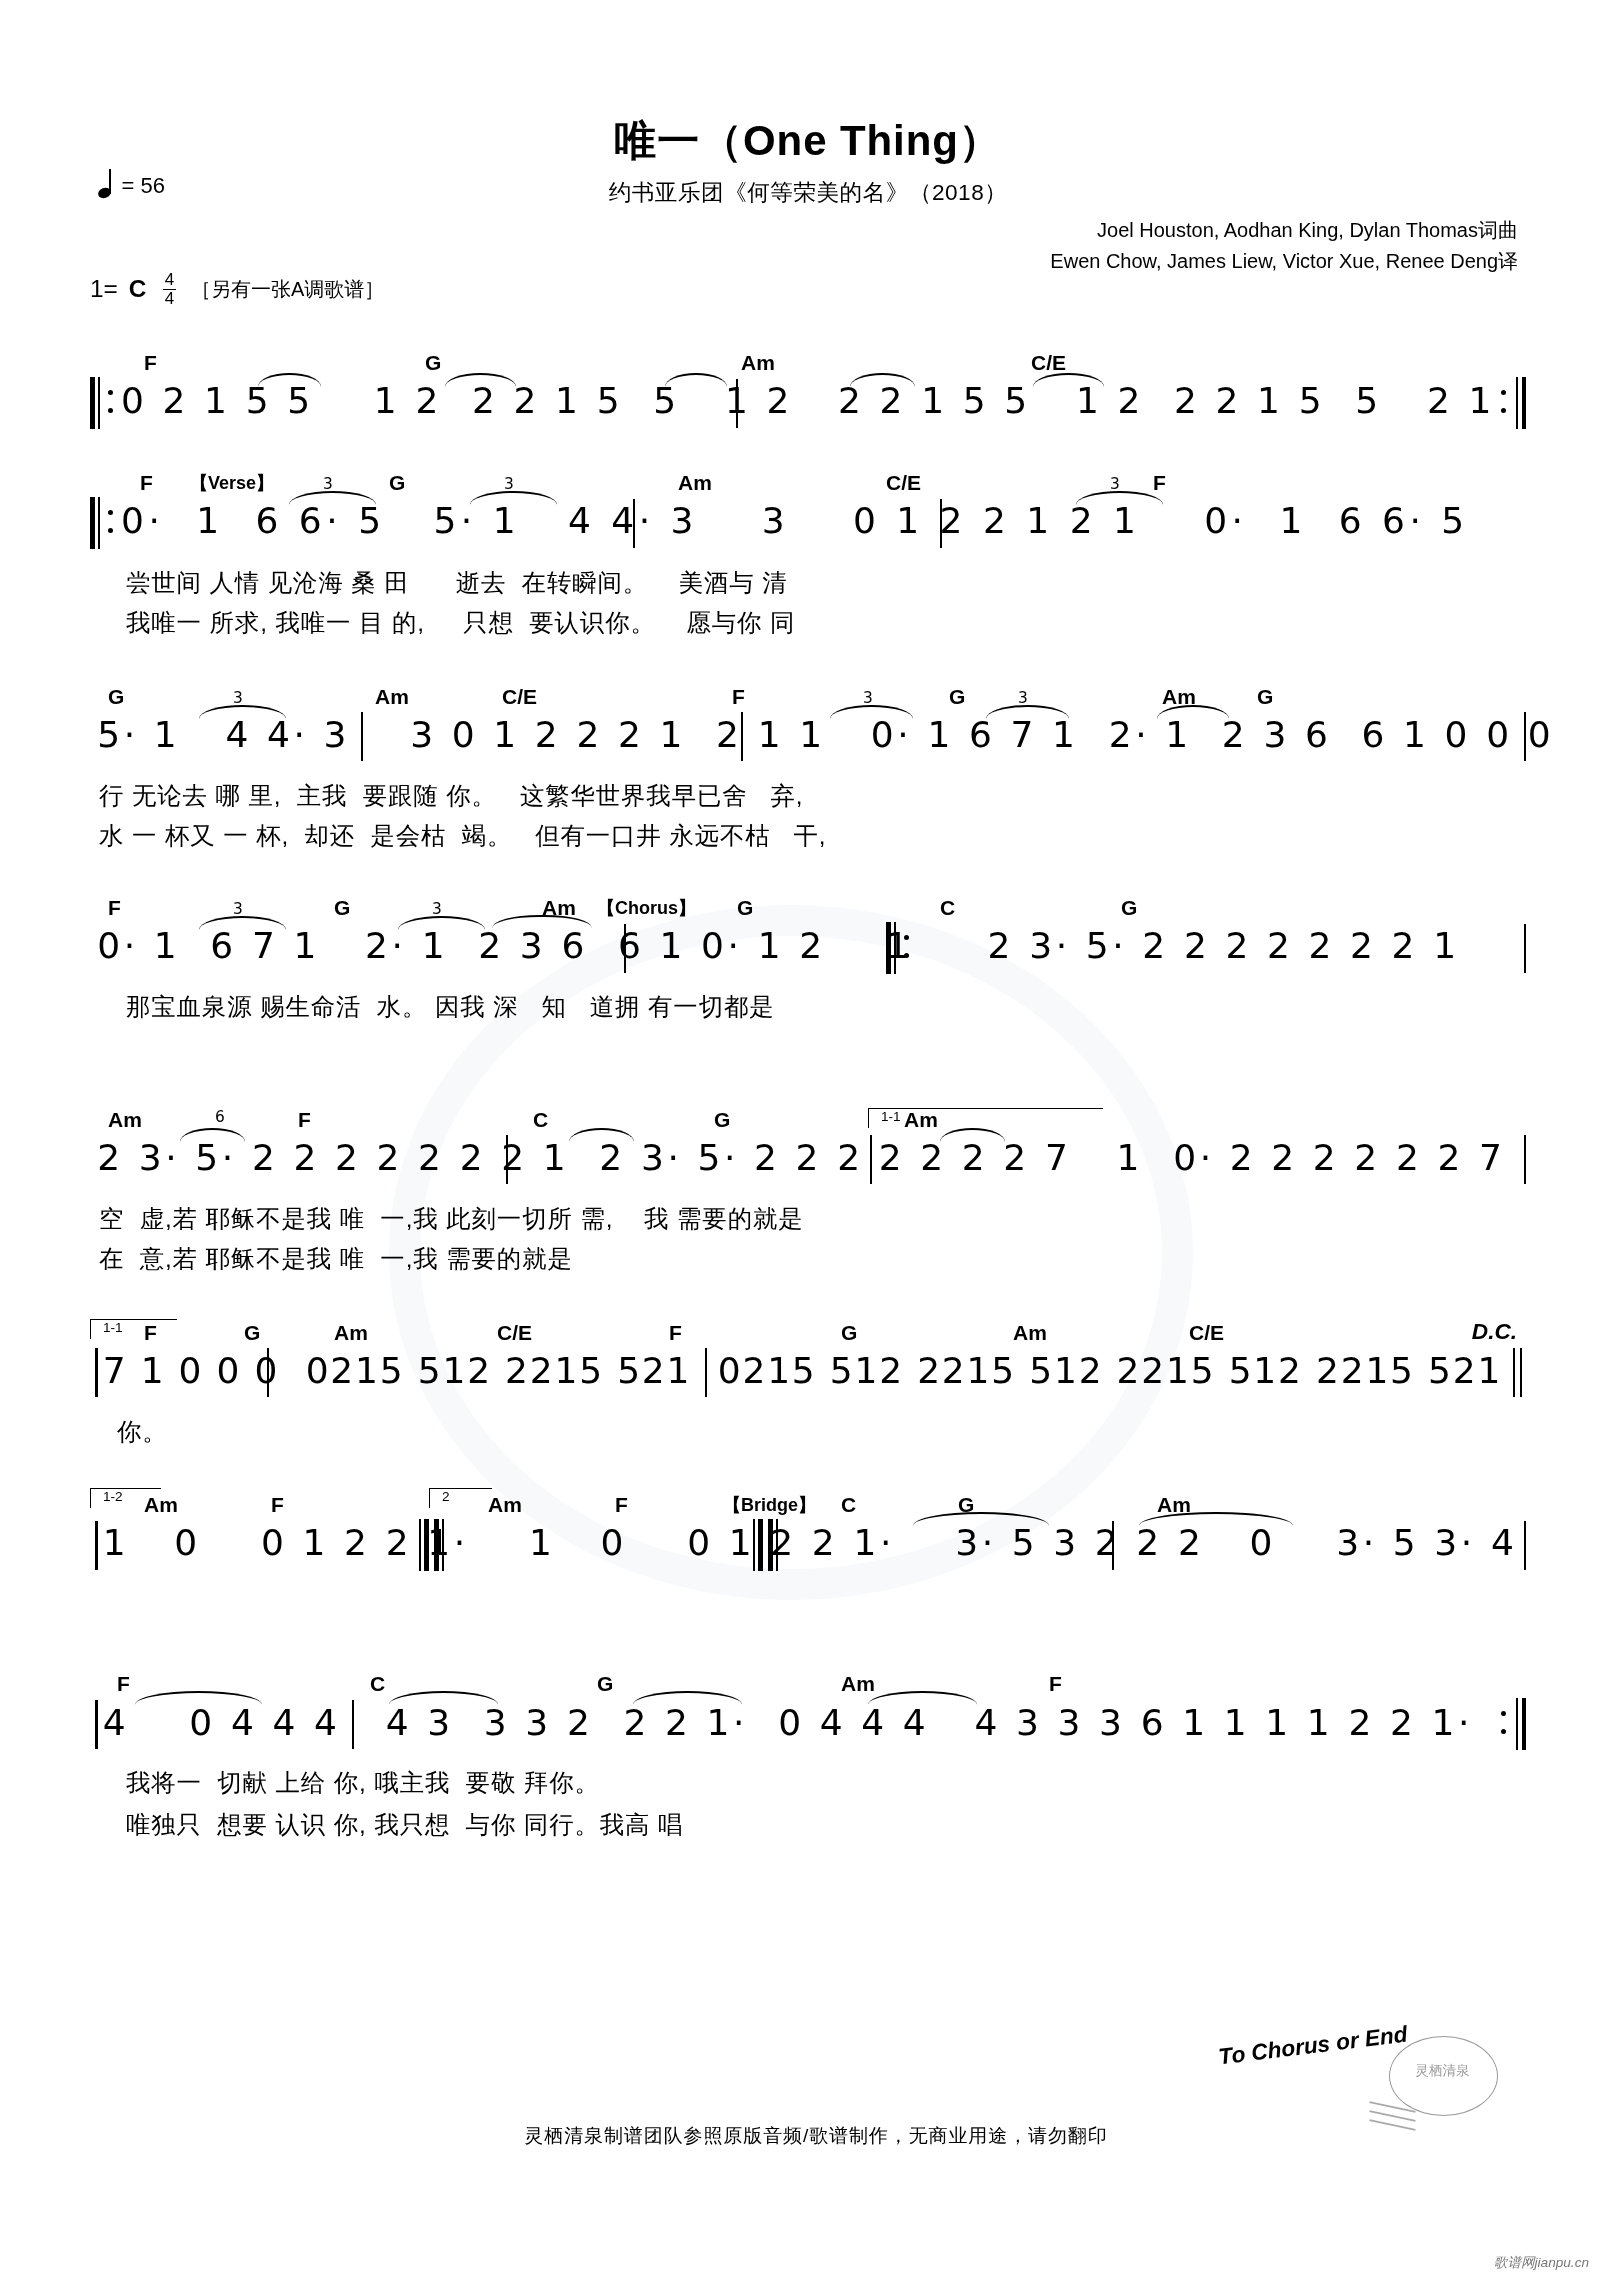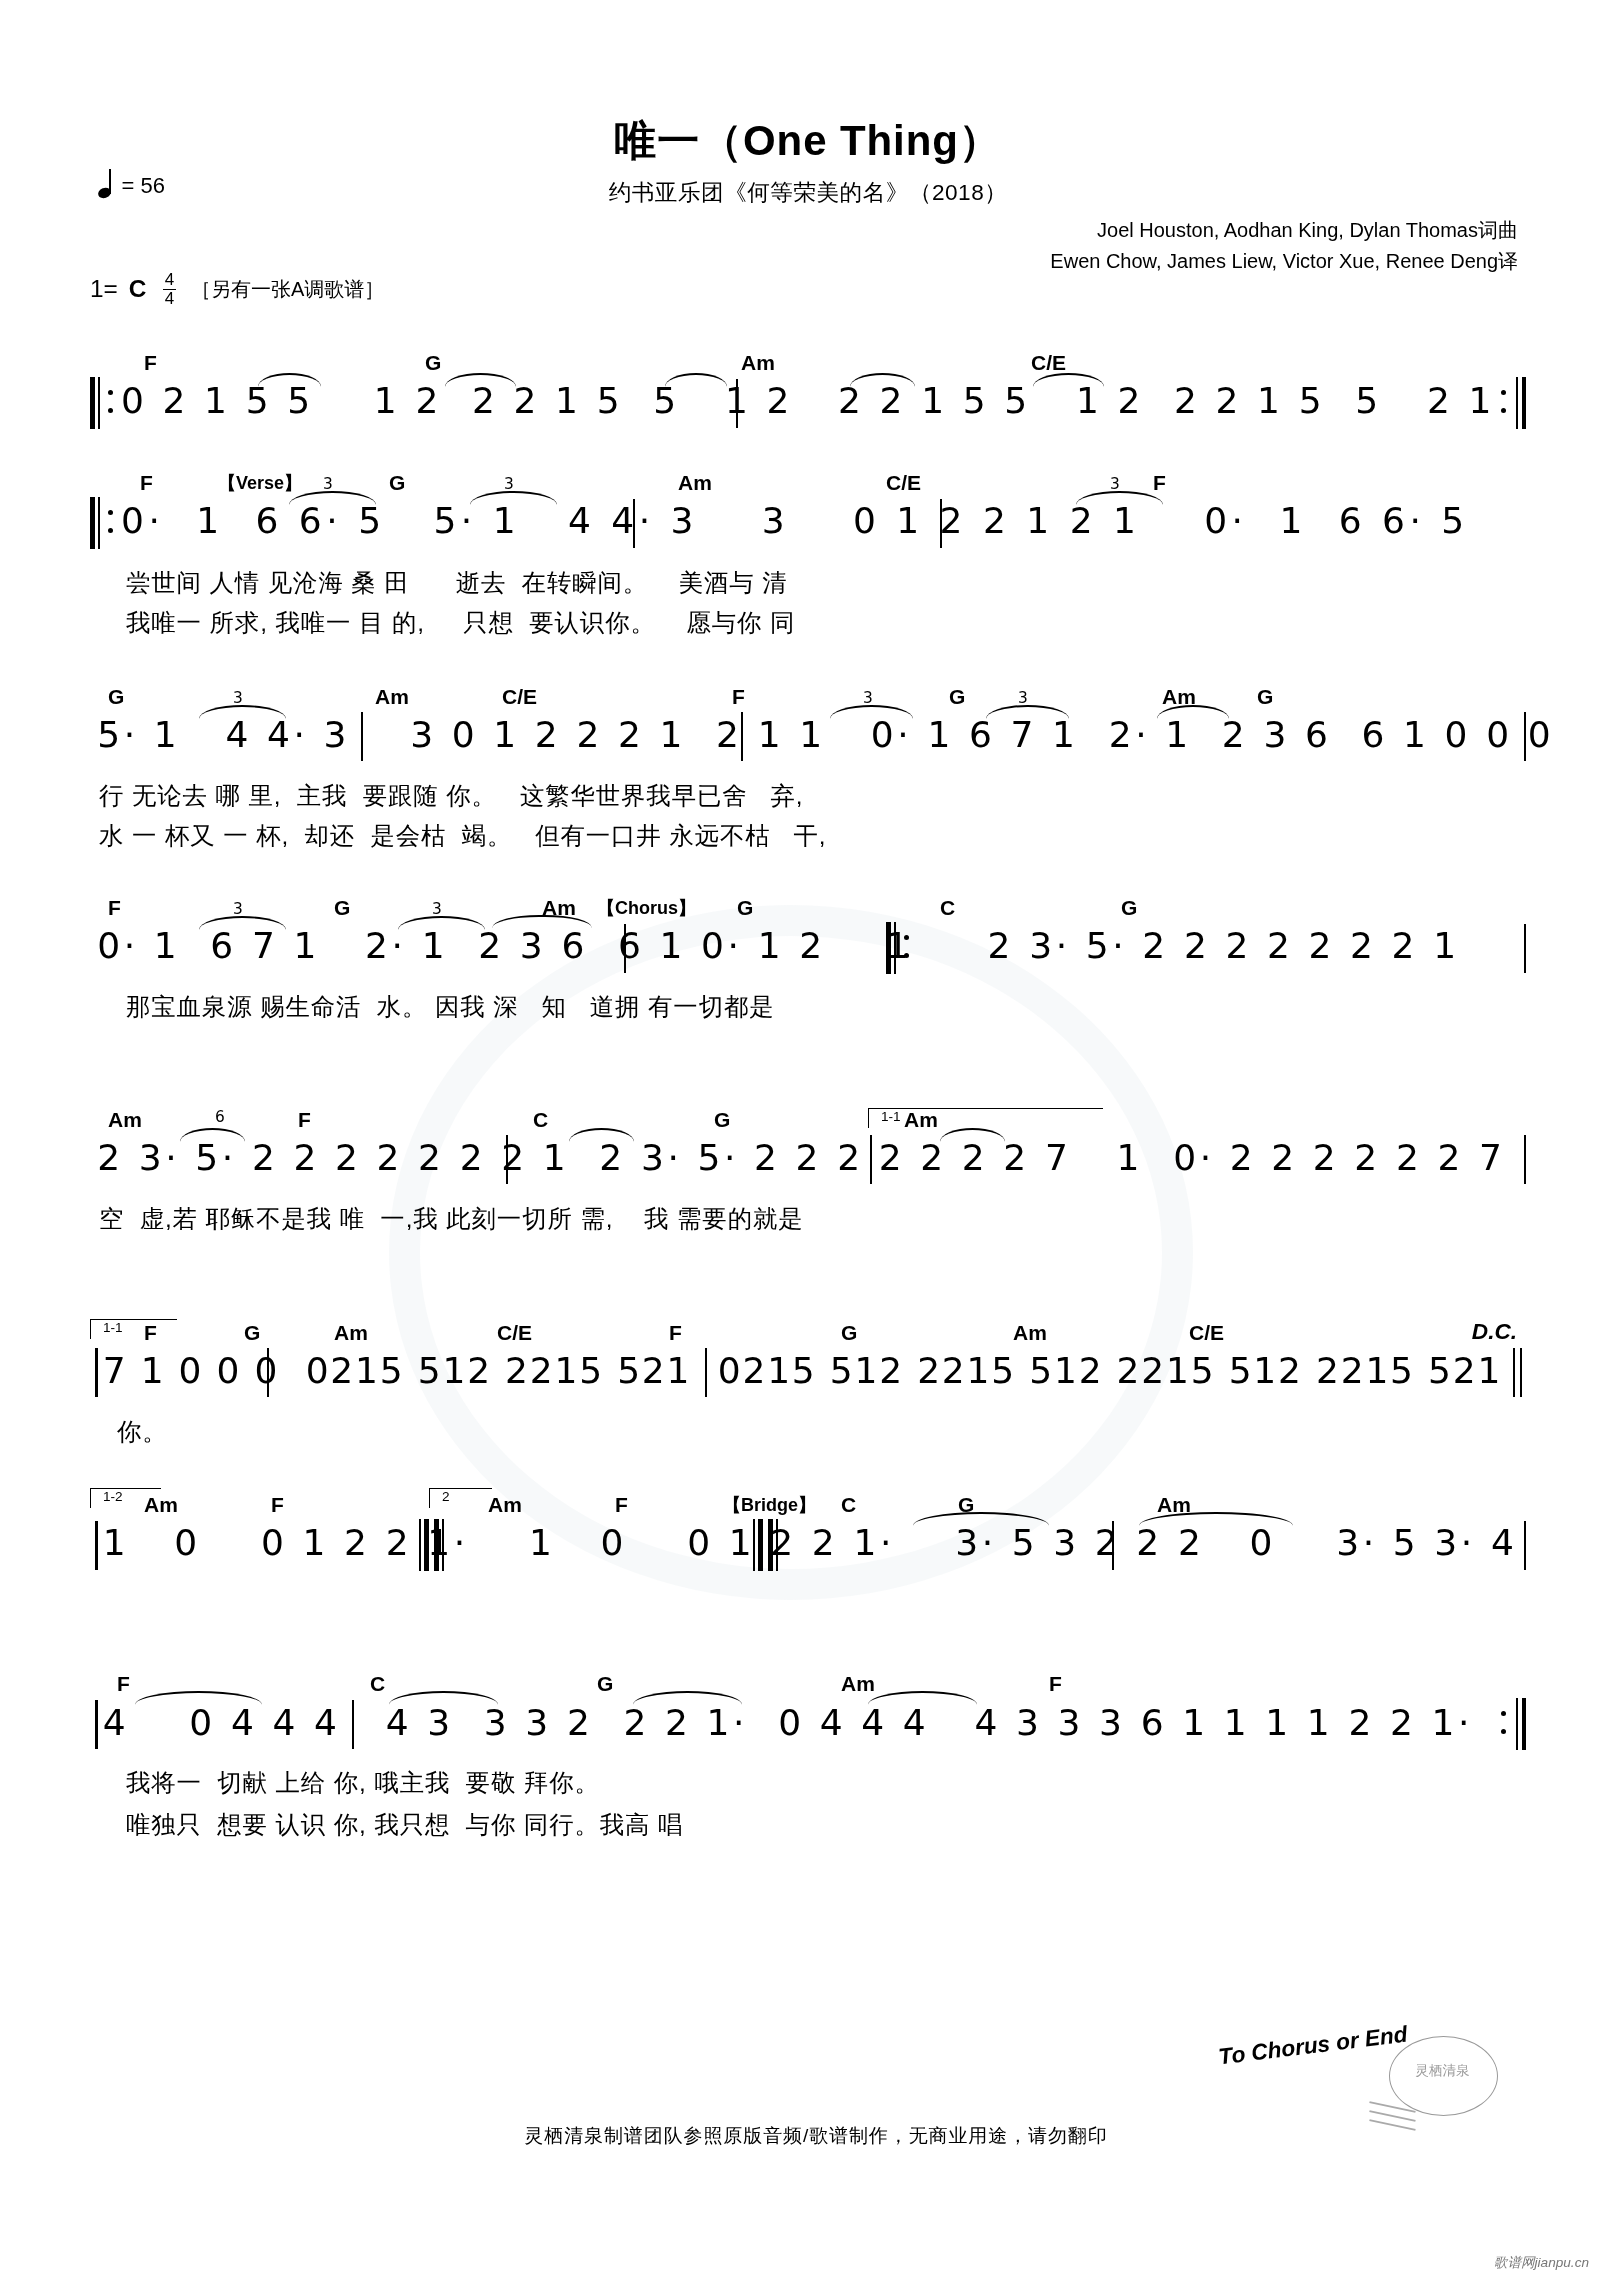--- a/index.html
+++ b/index.html
@@ -290,21 +290,21 @@
         <span class="slur" style="left:355px;top:-1.8px;width:71px;"></span>
         <span class="slur" style="left:575px;top:-1.8px;width:62px;"></span>
         <span class="slur" style="left:760px;top:-1.8px;width:65px;"></span>
         <span class="slur" style="left:943px;top:-1.8px;width:71px;"></span>
       </div>
     </div>
 
     <div class="line" style="height:199px; margin-top:11px;">
       <div class="chordrow" style="height:31px;">
         <span class="chord" style="left:50px;">F</span>
-        <span class="marker" style="left:100px;margin-left:28px;">【Verse】</span>
+        <span class="marker" style="left:100px;">【Verse】</span>
         <span class="chord" style="left:299px;">G</span>
         <span class="chord" style="left:588px;">Am</span>
         <span class="chord" style="left:796px;">C/E</span>
         <span class="chord" style="left:1063px;">F</span>
       </div>
       <div class="notesrow" style="height:72px;">
         <span class="repeat-start" style="left:0px;width:12.7px;"></span>
         <span class="dots" style="left:18px;">
             <i></i>
             <i></i>
@@ -403,20 +403,23 @@
         <span class="barline" style="left:780px;"></span>
         <span class="barline" style="right:0px;"></span>
         <span class="slur" style="left:90px;top:-3.6px;width:65px;"></span>
         <span class="slur" style="left:479px;top:-3.6px;width:65px;"></span>
         <span class="slur" style="left:850px;top:-3.6px;width:65px;"></span>
         <span class="triplet" style="left:125px;top:-23.5px;">6</span>
       </div>
       <div class="lyricrow" style="height:40px;">
         <span class="lyric" style="left:9px;">空  虚,若 耶稣不是我 唯  一,我 此刻一切所 需,    我 需要的就是</span>
       </div>
+      <div class="lyricrow" style="height:40px;">
+        <span class="lyric" style="left:9px;">在  意,若 耶稣不是我 唯  一,我 需要的就是</span>
+      </div>
     </div>
 
     <div class="line" style="height:154px; margin-top:16.3px;">
       <div class="chordrow" style="height:31px;">
         <span class="ending" style="left:0px; top:5.4px; width:87px;">1-1</span>
         <span class="chord" style="left:54px;">F</span>
         <span class="chord" style="left:154px;">G</span>
         <span class="chord" style="left:244px;">Am</span>
         <span class="chord" style="left:407px;">C/E</span>
         <span class="chord" style="left:579px;">F</span>

